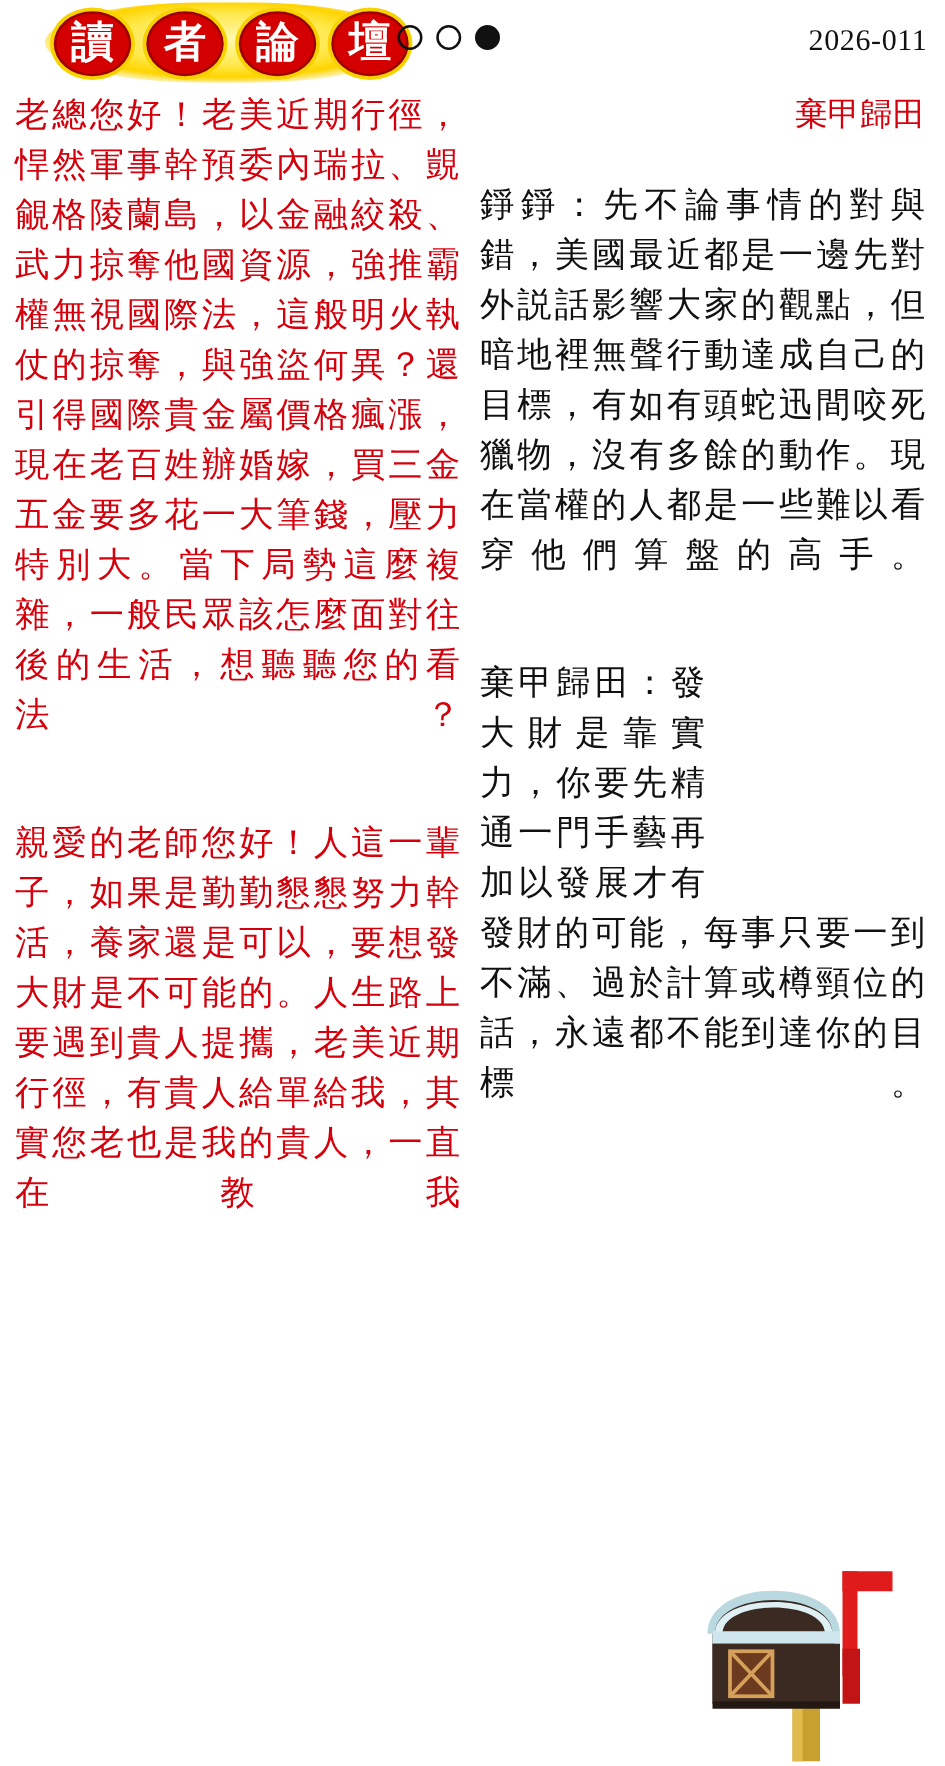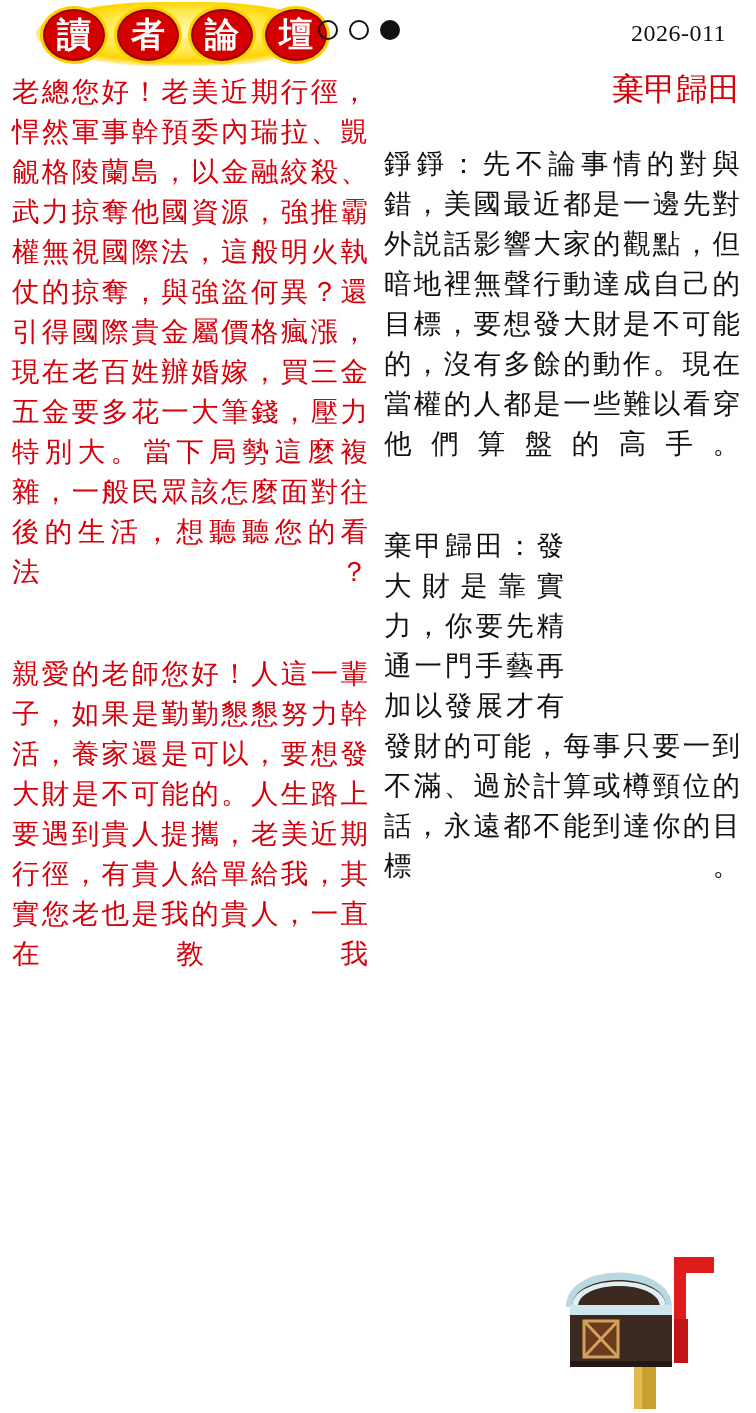--- a/index.html
+++ b/index.html
@@ -70,21 +70,21 @@
   .dot {
     width: 20px;
     height: 20px;
     border-radius: 50%;
     border: 2px solid #111;
     box-sizing: border-box;
   }
   .dot.filled { background: #111; }
   .issue {
     position: absolute;
-    right: 30px;
+    right: 14px;
     top: 20px;
     font-size: 24px;
     color: #111;
     font-family: "Liberation Serif", "DejaVu Serif", serif;
     letter-spacing: 0.5px;
   }
 
   
   .columns {
     position: relative;
@@ -103,24 +103,24 @@
   .para {
     font-size: 27.5px;
     line-height: 40px;
     text-align: justify;
     text-align-last: justify;
     font-family: Liberation Serif, serif;
   }
   .para.letter { color: #d4000c; }
   .para.reply { color: #111111; }
   .sign {
-    font-size: 32px;
+    font-size: 26px;
     line-height: 40px;
     text-align: right;
-    font-family: Liberation Mono, monospace;
+    font-family: Liberation Serif, serif;
   }
   .sign.letter { color: #d4000c; }
   .spacer-20 { height: 20px; }
   .spacer-10 { height: 10px; }
 
   
   .wrap-art {
     float: right;
     width: 176px;
     height: 190px;
@@ -179,21 +179,21 @@
 
     <div class="col">
 
       <div class="block">
         <div class="sign letter">棄甲歸田</div>
       </div>
 
       <div class="spacer-10"></div>
 
       <div class="block">
-        <div class="para reply">錚錚：先不論事情的對與錯，美國最近都是一邊先對外説話影響大家的觀點，但暗地裡無聲行動達成自己的目標，要想發大財是不可能的，沒有多餘的動作。現在當權的人都是一些難以看穿他們算盤的高手。</div>
+        <div class="para reply">錚錚：先不論事情的對與錯，美國最近都是一邊先對外説話影響大家的觀點，但暗地裡無聲行動達成自己的目標，有如有頭蛇迅間咬死獵物，沒有多餘的動作。現在當權的人都是一些難以看穿他們算盤的高手。</div>
       </div>
 
       <div class="spacer-20"></div>
 
 
       <div class="spacer-20"></div>
 
       <div class="block">
         <div class="wrap-art"></div>
         <div class="para reply">棄甲歸田：發大財是靠實力，你要先精通一門手藝再加以發展才有發財的可能，每事只要一到不滿、過於計算或樽頸位的話，永遠都不能到達你的目標。</div>

